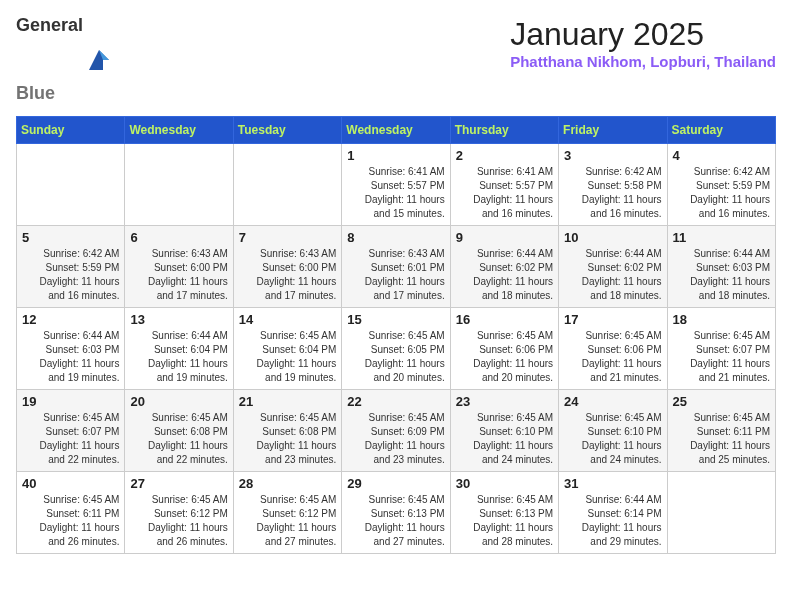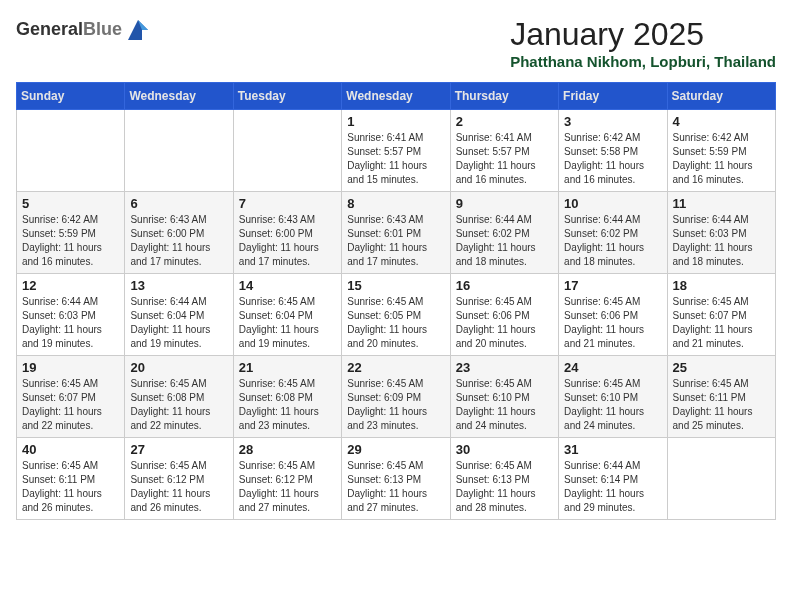--- a/index.html
+++ b/index.html
@@ -16,22 +16,23 @@
       justify-content: space-between;
       margin-bottom: 12px;
     }
     .logo {
       display: flex;
       align-items: center;
       gap: 0;
     }
     .logo-text {
       display: flex;
-      flex-direction: row;
+      flex-direction: column;
       line-height: 1.1;
+      gap: 48px;
     }
     .logo-general {
       font-size: 18px;
       font-weight: bold;
       color: #333;
     }
     .logo-blue {
       font-size: 18px;
       font-weight: bold;
       color: #737373;
@@ -43,31 +44,31 @@
     }
     .title-block {
     }
     .title-month {
       font-size: 32px;
       font-weight: normal;
       color: #222;
     }
     .title-location {
       font-size: 15px;
-      color: #14532d;
+      color: #8b5cf6;
       font-weight: bold;
     }
     .calendar {
       width: 100%;
       border-collapse: collapse;
       table-layout: fixed;
     }
     .calendar thead th {
       background: #2255cc;
-      color: #e5e5e5;
+      color: #bef264;
       font-size: 12px;
       font-weight: bold;
       padding: 6px 4px;
       border: 1px solid #3366dd;
       text-align: left;
     }
     .calendar tbody td {
       border: 1px solid #ccc;
       vertical-align: top;
       padding: 4px 5px;
@@ -83,20 +84,21 @@
       font-size: 13px;
       font-weight: bold;
       color: #222;
       display: block;
       margin-bottom: 2px;
     }
     .day-info {
       font-size: 10px;
       color: #333;
       line-height: 1.4;
+      text-align: right;
     }
     .empty-cell {
       background: #fafafa;
     }
   </style>
 </head>
 <body>
 
 <div class="header">
   <div class="logo">

